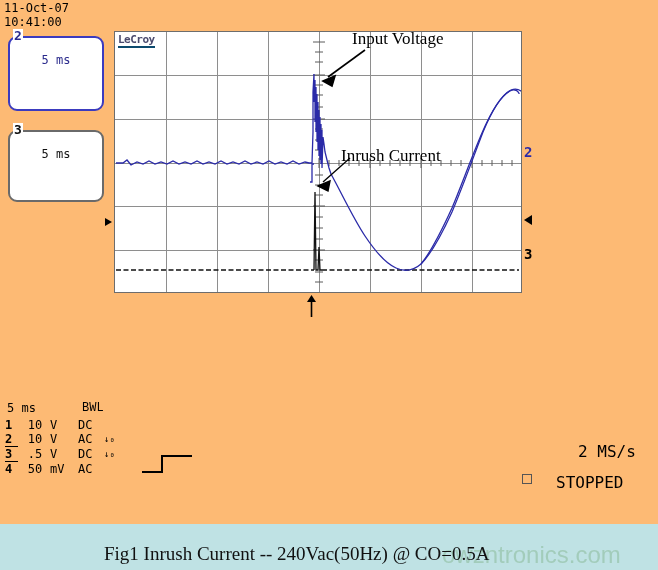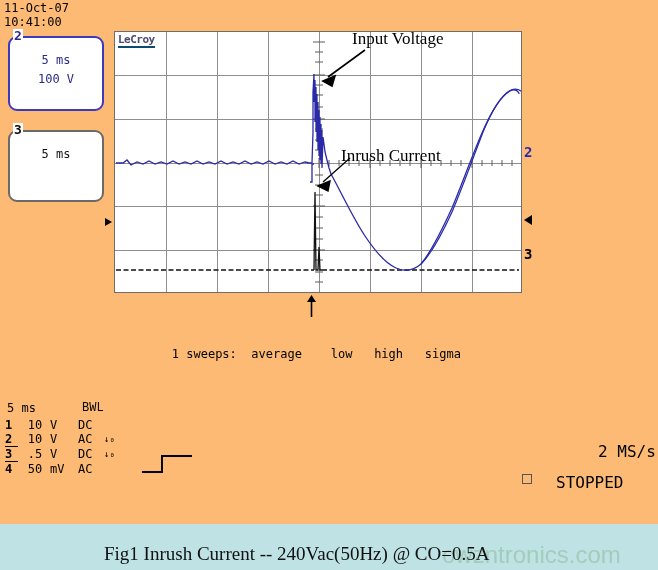--- a/index.html
+++ b/index.html
@@ -128,21 +128,21 @@
   .chan-table td.val{width:30px;text-align:center;padding-left:2px;}
   .chan-table td.unit{width:28px;}
   .chan-table td.cpl{width:26px;}
   .chan-table td.sym{width:16px;font-size:9px;}
   .chan-table tr.selected td.num{
     border-top:1px solid #000;border-bottom:1px solid #000;
   }
   .trig-glyph{position:absolute;left:140px;top:452px;}
   .trig-text{position:absolute;left:210px;top:457px;white-space:pre;}
   .trig-text .bold{font-weight:bold;}
-  .samplerate{position:absolute;left:578px;top:442px;margin-left:20px;}
+  .samplerate{position:absolute;left:578px;top:442px;}
   .stopped{position:absolute;left:556px;top:473px;}
   .stop-square{
     position:absolute;left:522px;top:474px;
     width:8px;height:8px;border:1px solid #555;
   }
   
   .caption{
     position:absolute;left:104px;top:543px;
     font-family:"Liberation Serif", serif;
     font-size:19px;color:#111;white-space:nowrap;
@@ -163,21 +163,20 @@
 
   <div class="timestamp">
     <div>11-Oct-07</div>
     <div>10:41:00</div>
   </div>
 
   <div class="chbox" id="chbox-2">
     <span class="label">2</span>
     <div class="rows">
       <div>5 ms</div>
-      <div>100 V</div>
     </div>
   </div>
 
   <div class="chbox ch3" id="chbox-3">
     <span class="label">3</span>
     <div class="rows">
       <div>5 ms</div>
     </div>
   </div>
 
@@ -293,21 +292,20 @@
   <span class="marker" id="marker-2">2</span>
   <span class="marker" id="marker-3">3</span>
   <div class="tri-left"></div>
 
   <svg class="trigger-arrow" viewBox="0 0 11 22">
     <line x1="5.5" y1="22" x2="5.5" y2="3" stroke="#000" stroke-width="1.6"></line>
     <polygon points="5.5,0 1,7 10,7" fill="#000"></polygon>
   </svg>
 
   <div class="meas">
-    <span class="row">        <span>1 sweeps:</span>  <span>average</span>    <span>low</span>   <span>high</span>   <span>sigma</span></span>
   </div>
 
   <div class="status">
     <span class="timebase">5 ms</span>
     <span class="bwl">BWL</span>
 
     <table class="chan-table">
       <tbody>
           <tr>
         <td class="num">1</td>

